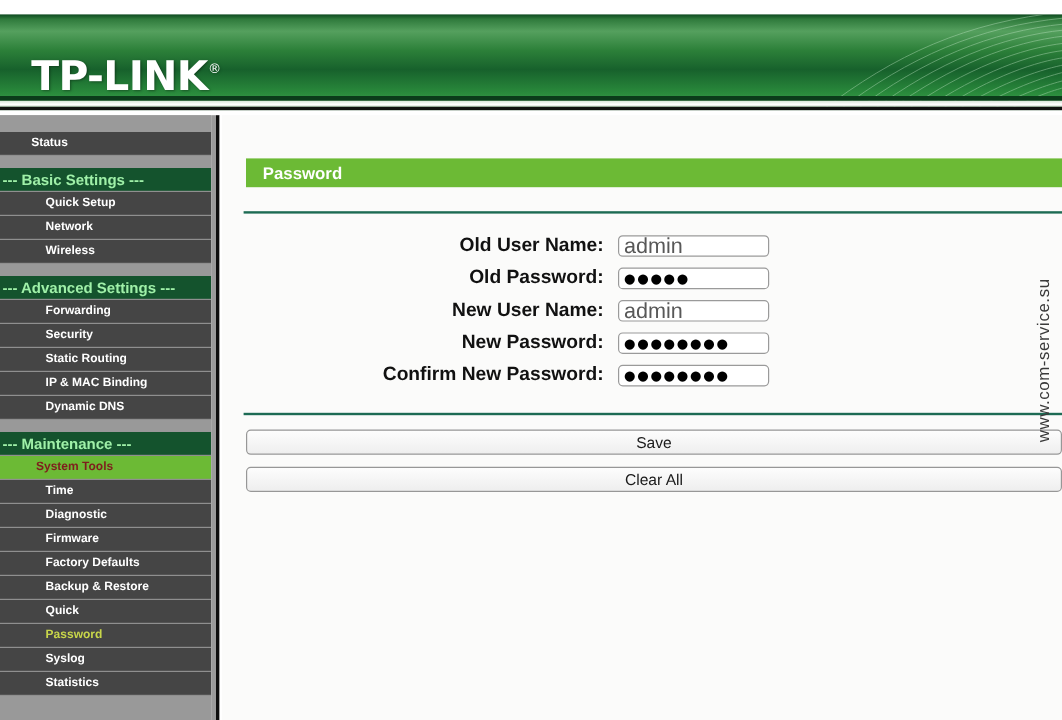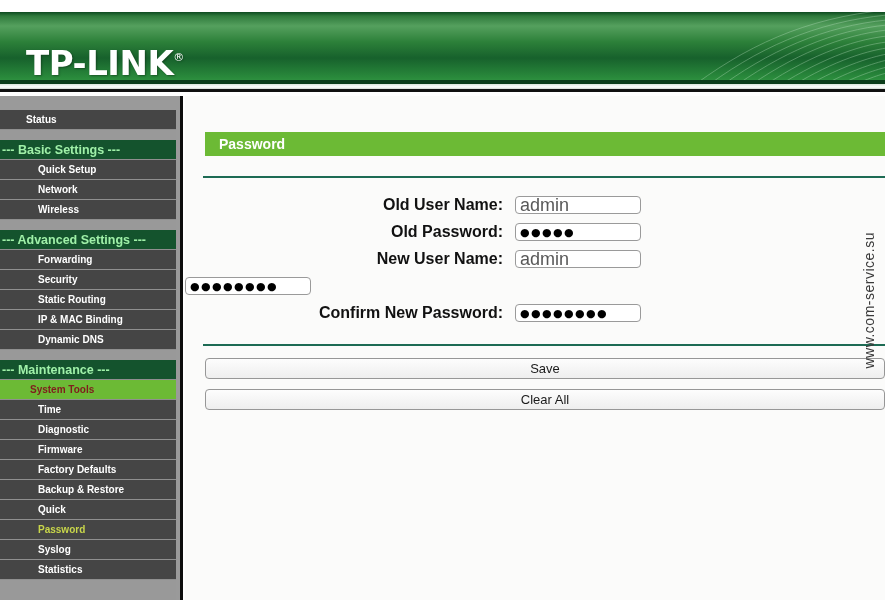--- a/index.html
+++ b/index.html
@@ -337,20 +337,21 @@
       </div>
       <div class="frow">
         <div class="flabel">Old Password:</div>
         <input type="text" class="finput dots" value="●●●●●" style="">
       </div>
       <div class="frow">
         <div class="flabel">New User Name:</div>
         <input type="text" class="finput" value="admin" style="">
       </div>
       <div class="frow">
+        <div class="flabel">New Password:</div>
         <input type="text" class="finput dots" value="●●●●●●●●" style="">
       </div>
       <div class="frow">
         <div class="flabel">Confirm New Password:</div>
         <input type="text" class="finput dots" value="●●●●●●●●" style="">
       </div>
     </div>
 
   <div class="hr" id="hr-bottom"></div>
 

